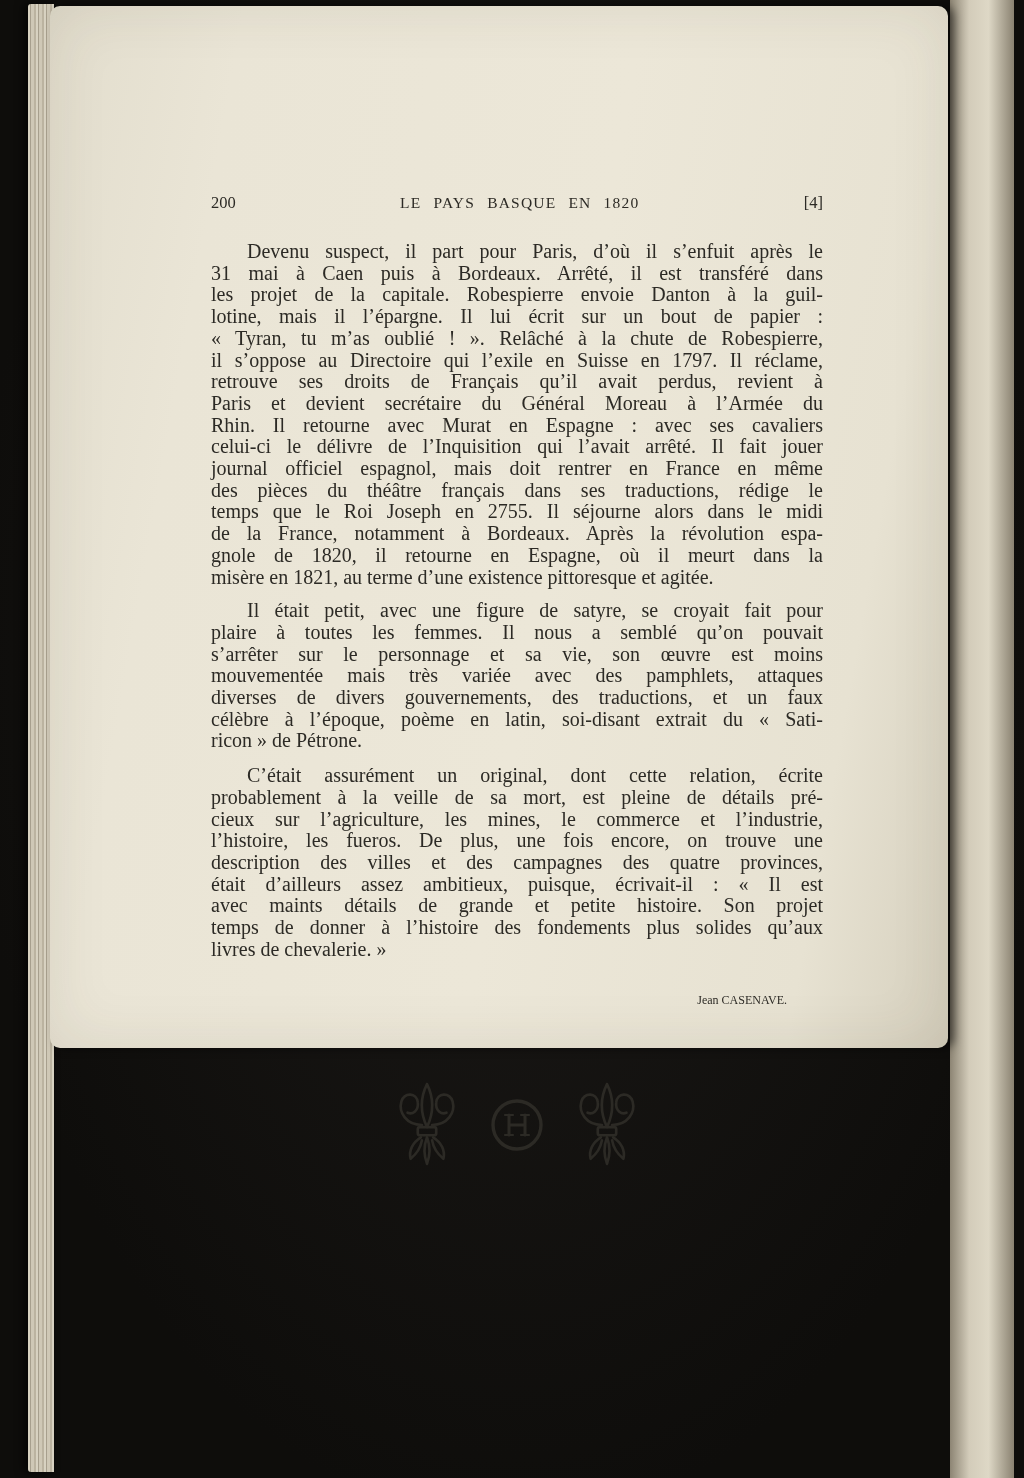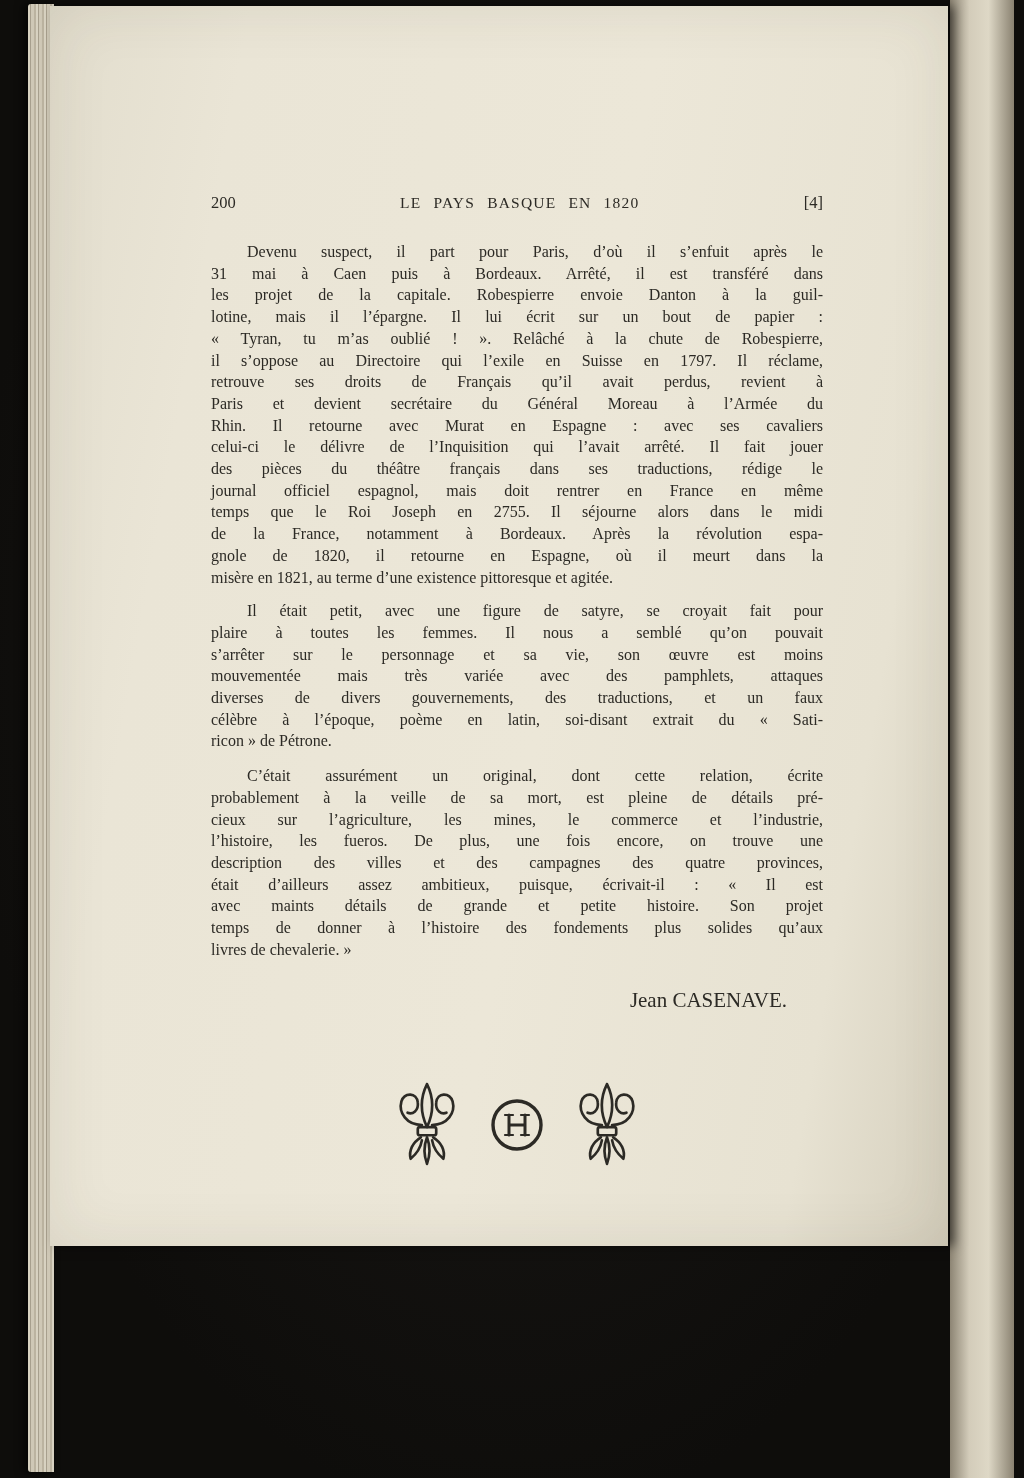--- a/index.html
+++ b/index.html
@@ -25,55 +25,55 @@
   }
   
   .page-behind {
     position: absolute; left: 950px; top: 0;
     width: 64px; height: 1478px;
     background: linear-gradient(90deg, #8d8574 0%, #d3ccba 30%, #ded8c6 60%, #8a8271 100%);
   }
   
   .page-main {
     position: absolute; left: 50px; top: 6px;
-    width: 898px; height: 1240px;
+    width: 898px; height: 1042px;
     background: linear-gradient(100deg, #e2ddcd 0%, #eae5d6 18%, #ece7d8 55%, #e7e2d2 85%, #d5cfbd 100%);
-    border-radius: 0;
+    border-radius: 10px;
     box-shadow: 6px 0 10px rgba(0,0,0,0.55), inset 0 0 60px rgba(70,60,40,0.10);
     color: #2c2a25;
   }
   .content {
     position: absolute; left: 161px; top: 186px;
     width: 612px;
   }
   .running-head {
     display: flex; justify-content: space-between; align-items: baseline;
     height: 22px; line-height: 22px;
     font-size: 16.5px;
   }
   .running-head .title {
     font-weight: 400; font-size: 15.5px;
     letter-spacing: 1.2px; word-spacing: 7px;
   }
-  .body-text { margin-top: 27px; font-size: 16px; }
+  .body-text { margin-top: 27px; font-size: 20px; }
   .paragraph { margin: 0 0 12px 0; }
   .paragraph:last-child { margin-bottom: 0; margin-top: 13px; }
   .line {
     line-height: 21.7px;
     text-align: justify;
     text-align-last: justify;
     white-space: normal;
   }
   .line.last { text-align-last: auto; }
   .line.first { text-indent: 36px; }
   .signature {
     margin-top: 28px;
     text-align: right;
     padding-right: 36px;
-    font-size: 21px;
+    font-size: 12px;
     line-height: 23px;
   }
   .ornaments {
     margin-top: 70px;
     display: flex; justify-content: center; align-items: center;
     gap: 30px;
   }
   .ornaments svg { display: block; }
 </style>
 </head>
@@ -97,22 +97,22 @@
             <div class="line first">Devenu suspect, il part pour Paris, d’où il s’enfuit après le</div>
             <div class="line">31 mai à Caen puis à Bordeaux. Arrêté, il est transféré dans</div>
             <div class="line">les projet de la capitale. Robespierre envoie Danton à la guil-</div>
             <div class="line">lotine, mais il l’épargne. Il lui écrit sur un bout de papier :</div>
             <div class="line">« Tyran, tu m’as oublié ! ». Relâché à la chute de Robespierre,</div>
             <div class="line">il s’oppose au Directoire qui l’exile en Suisse en 1797. Il réclame,</div>
             <div class="line">retrouve ses droits de Français qu’il avait perdus, revient à</div>
             <div class="line">Paris et devient secrétaire du Général Moreau à l’Armée du</div>
             <div class="line">Rhin. Il retourne avec Murat en Espagne : avec ses cavaliers</div>
             <div class="line">celui-ci le délivre de l’Inquisition qui l’avait arrêté. Il fait jouer</div>
+            <div class="line">journal officiel espagnol, mais doit rentrer en France en même</div>
             <div class="line">des pièces du théâtre français dans ses traductions, rédige le</div>
-            <div class="line">journal officiel espagnol, mais doit rentrer en France en même</div>
             <div class="line">temps que le Roi Joseph en 2755. Il séjourne alors dans le midi</div>
             <div class="line">de la France, notamment à Bordeaux. Après la révolution espa-</div>
             <div class="line">gnole de 1820, il retourne en Espagne, où il meurt dans la</div>
             <div class="line last">misère en 1821, au terme d’une existence pittoresque et agitée.</div>
           </div>
           <div class="paragraph">
             <div class="line first">Il était petit, avec une figure de satyre, se croyait fait pour</div>
             <div class="line">plaire à toutes les femmes. Il nous a semblé qu’on pouvait</div>
             <div class="line">s’arrêter sur le personnage et sa vie, son œuvre est moins</div>
             <div class="line">mouvementée mais très variée avec des pamphlets, attaques</div>

